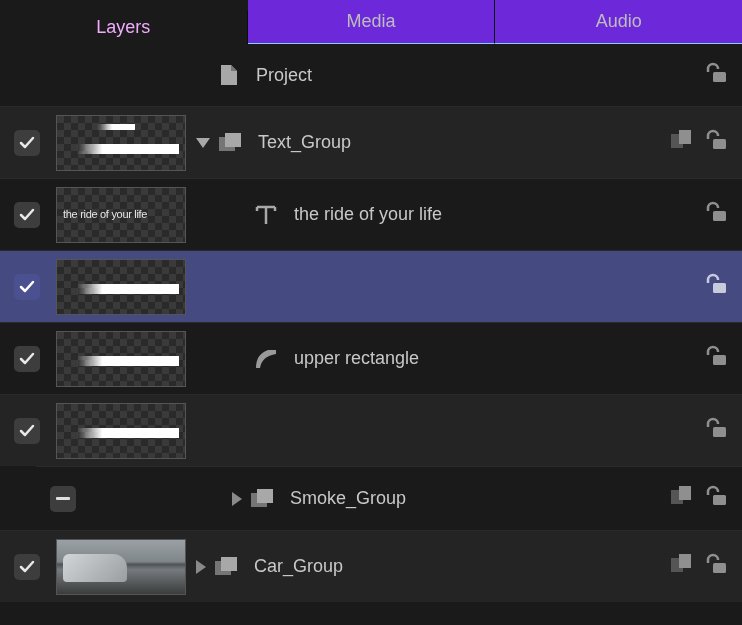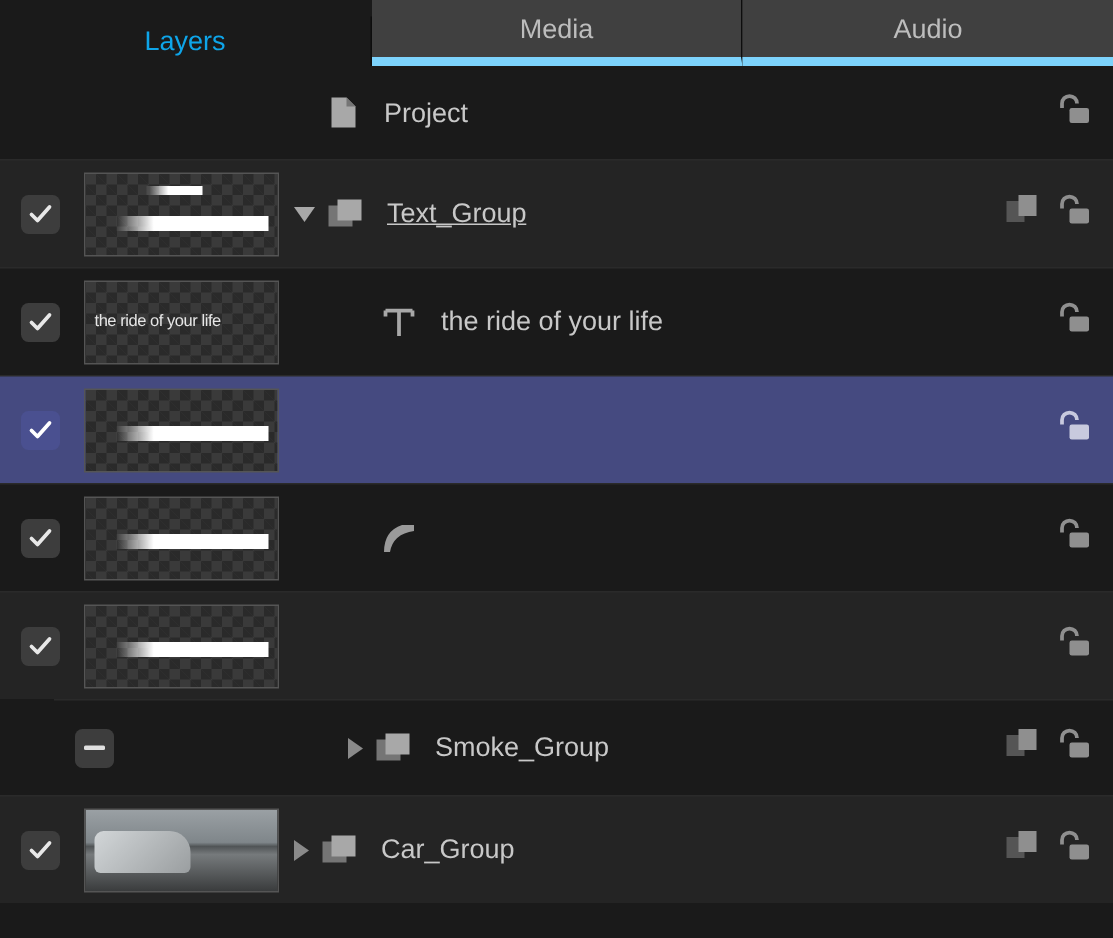--- a/index.html
+++ b/index.html
@@ -18,27 +18,27 @@
     height: 44px;
     background: #1a1a1a;
   }
   .tab {
     flex: 1;
     display: flex;
     align-items: center;
     justify-content: center;
     color: #bdbdbd;
     border-right: 1px solid #0d0d0d;
-    border-bottom: 6px solid #7dd3fc;
+    border-bottom: 1px solid #7dd3fc;
     cursor: pointer;
-    background: #404040;
+    background: #6d28d9;
   }
   .tab.active {
     background: #1a1a1a;
-    color: #0ea5e9;
+    color: #f0abfc;
     border-bottom: none;
     margin-top: 11px;
   }
   .tab:last-child { border-right: none; text-align: center; }
 
   .row {
     height: 72px;
     display: flex;
     align-items: center;
     padding-left: 14px;
@@ -144,21 +144,21 @@
     flex-shrink: 0;
   }
   .type-icon svg { width: 100%; height: 100%; }
 
   .label {
     color: #c8c8c8;
     white-space: nowrap;
     overflow: hidden;
     text-overflow: ellipsis;
   }
-  .label.underline { text-decoration: underline; }
+  .label.underline { }
 
   .spacer { flex: 1; }
 
   .right-icons { display: flex; align-items: center; gap: 10px; flex-shrink: 0; }
   .right-icons svg { width: 24px; height: 22px; }
 
 </style>
 </head>
 <body>
 
@@ -327,20 +327,21 @@
     <div class="thumb-checker"></div>
     <div class="thumb-bar"></div>
   </div>
   <div class="tree">
     <div class="indent2"></div>
     <div class="type-icon">
         <svg viewBox="0 0 26 22">
           <use href="#shape"></use>
         </svg>
       </div>
+    <span class="label">upper rectangle</span>
   </div>
   <div class="spacer"></div>
   <div class="right-icons">
     <span><svg viewBox="0 0 24 22">
           <use href="#lock"></use>
         </svg></span>
   </div>
 </div>
 
 <div class="row alt">

